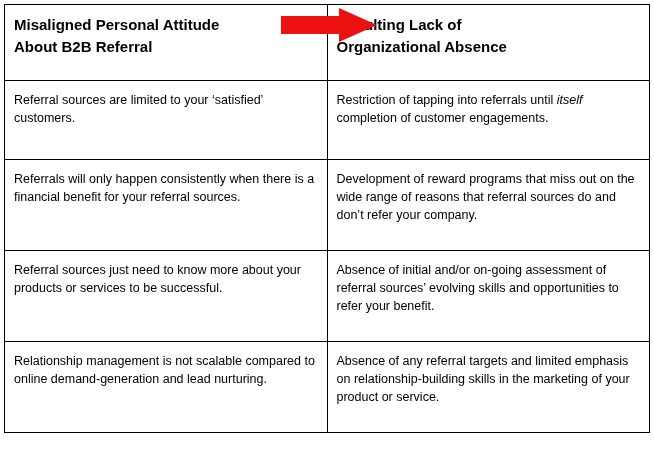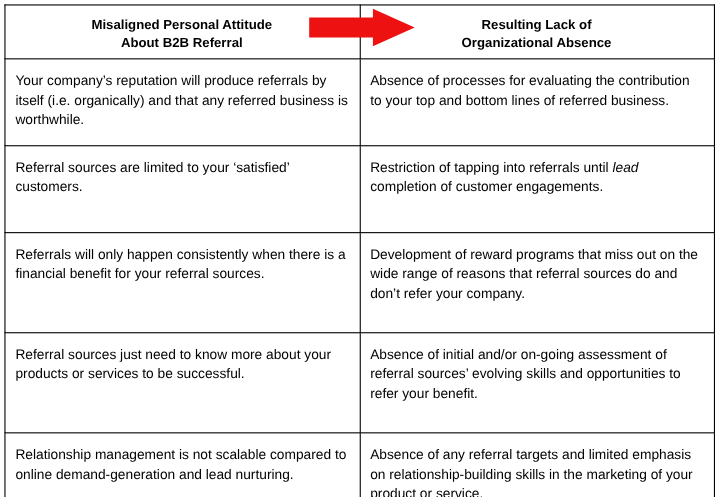--- a/index.html
+++ b/index.html
@@ -34,25 +34,25 @@
     line-height: 1.45;
   }
   table.matrix td.col-left {
     width: 50%;
   }
   table.matrix td.col-right {
     width: 50%;
     margin-top: 16px;
   }
   table.matrix tr.header-row td {
-    text-align: center;
+    text-align: left;
     font-weight: bold;
     padding-top: 9px;
-    padding-bottom: 4px;
-    font-size: 12px;
+    padding-bottom: 22px;
+    font-size: 15px;
     line-height: 1.45;
   }
   tr.header-row .hdr-line {
     display: block;
   }
   
   tr.body-row td { height: 58px; }
   tr.body-row.tall td { height: 70px; }
 
   .arrow-wrap {
@@ -81,28 +81,24 @@
       <td class="col-left">
         <span class="hdr-line">Misaligned Personal Attitude</span>
         <span class="hdr-line">About B2B Referral</span>
       </td>
       <td class="col-right">
         <span class="hdr-line">Resulting Lack of</span>
         <span class="hdr-line">Organizational Absence</span>
       </td>
     </tr>
 
-    <tr class="body-row">
-      <td class="col-left">Your company’s reputation will produce referrals by itself (i.e. organically) and that any referred business is worthwhile.</td>
-      <td class="col-right">Absence of processes for evaluating the contribution to your top and bottom lines of referred business.</td>
-    </tr>
 
     <tr class="body-row">
       <td class="col-left">Referral sources are limited to your ‘satisfied’ customers.</td>
-      <td class="col-right"><span>Restriction of tapping into referrals until </span><em class="ital">lead</em><span> completion of customer engagements.</span></td>
+      <td class="col-right"><span>Restriction of tapping into referrals until </span><em class="ital">itself</em><span> completion of customer engagements.</span></td>
     </tr>
 
     <tr class="body-row tall">
       <td class="col-left">Referrals will only happen consistently when there is a financial benefit for your referral sources.</td>
       <td class="col-right">Development of reward programs that miss out on the wide range of reasons that referral sources do and don’t refer your company.</td>
     </tr>
 
     <tr class="body-row tall">
       <td class="col-left">Referral sources just need to know more about your products or services to be successful.</td>
       <td class="col-right">Absence of initial and/or on-going assessment of referral sources’ evolving skills and opportunities to refer your benefit.</td>

